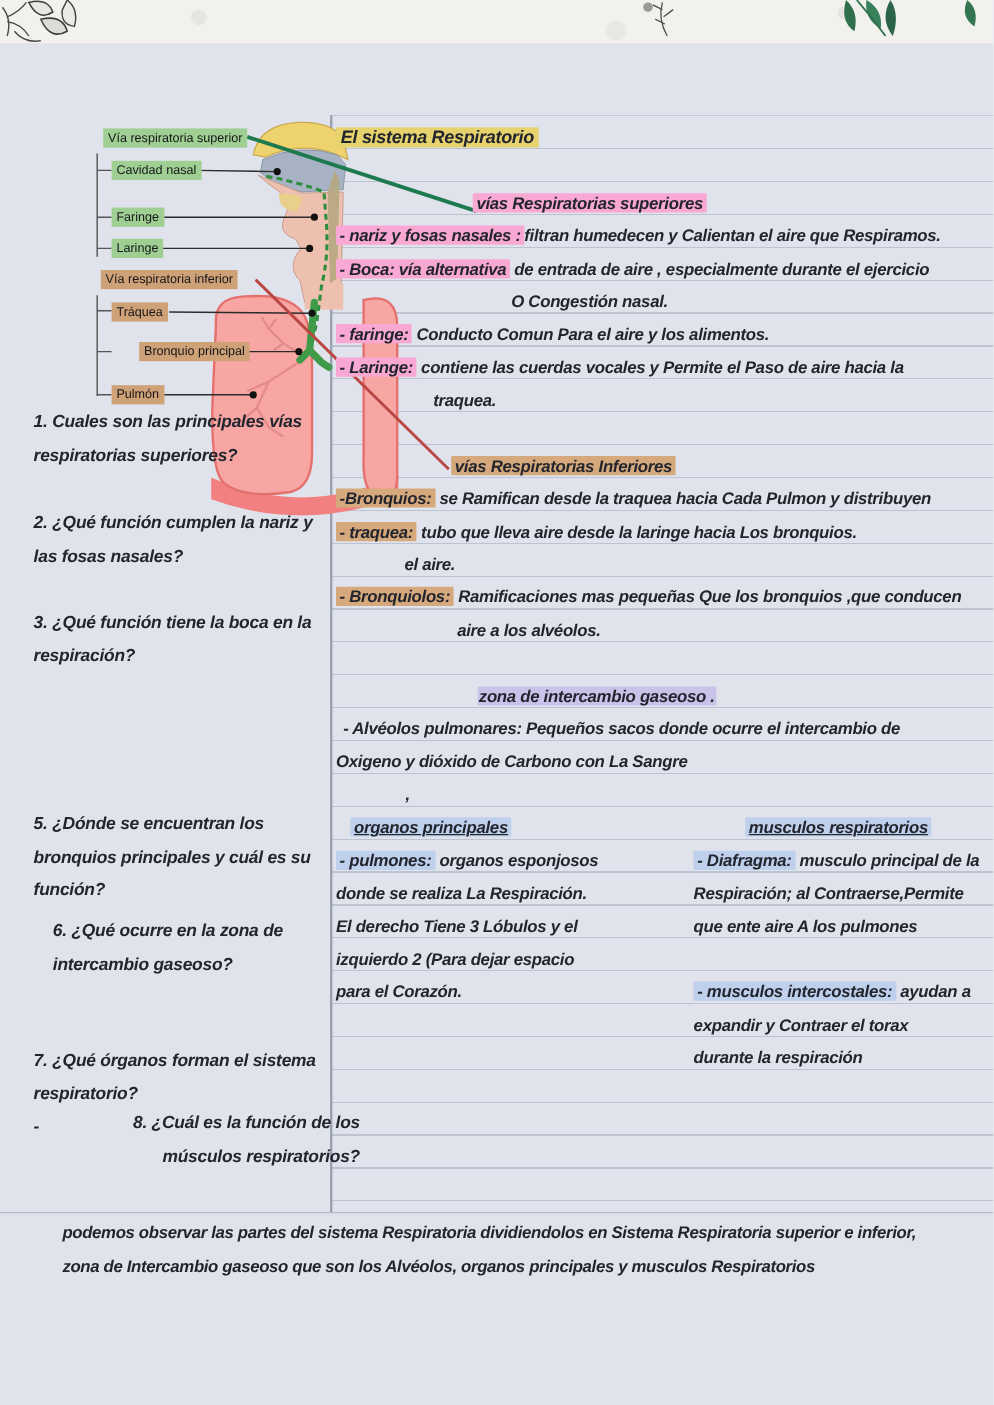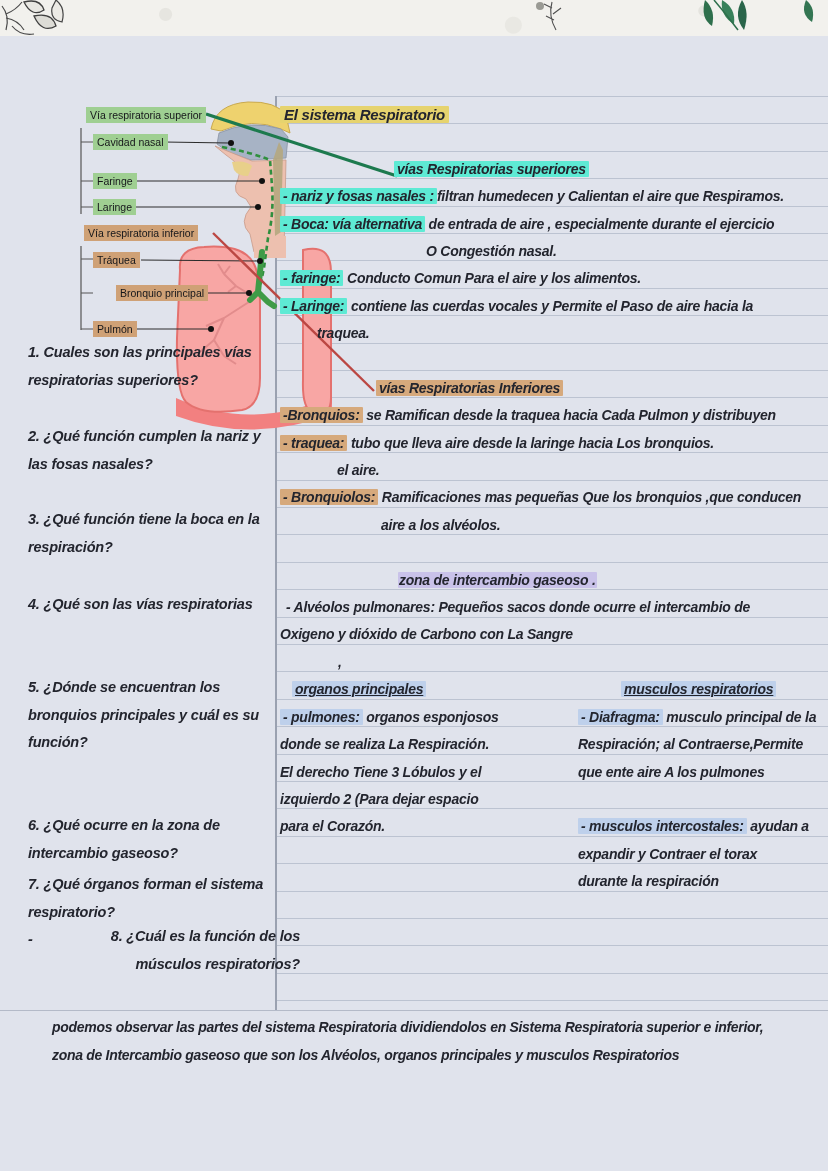--- a/index.html
+++ b/index.html
@@ -19,21 +19,21 @@
         letter-spacing:-0.25px;}
   .row{height:27.4px;line-height:27.4px;white-space:nowrap;padding-left:4px;}
   .qcol{position:absolute;left:0;width:272px;z-index:3;font-size:14.5px;letter-spacing:-0.2px;
         padding-left:28px;line-height:27.5px;}
   .twocol{position:absolute;left:276px;top:676.4px;width:552px;display:flex;z-index:3;
         font-size:14px;letter-spacing:-0.25px;}
   .subcol-l{width:283px;}
   .subcol-r{width:269px;}
   .subcol-r .row{padding-left:19px;}
   .hl-y{background:#e6d36e;padding:0 4px;border-radius:1px;}
-  .hl-g{background:#5eead4;padding:0 3px;border-radius:1px;}
+  .hl-g{background:#f9a8d4;padding:0 3px;border-radius:1px;}
   .hl-t{background:#d6a97c;padding:0 3px;border-radius:1px;}
   .hl-p{background:#c9c2e9;padding:0 1px;border-radius:1px;}
   .hl-b{background:#bed0eb;padding:0 3px;border-radius:1px;}
   .u{text-decoration:underline;}
   .dlabel{position:absolute;z-index:4;font-size:10.5px;font-style:normal;font-weight:400;
         color:#15161a;padding:1px 4px;line-height:14px;white-space:nowrap;}
   .bg-g{background:#9fcf92;}
   .bg-t{background:#cfa176;}
   .svg-overlay{position:absolute;left:0;top:0;z-index:2;pointer-events:none;}
   .summary{position:absolute;left:52px;top:1014px;width:768px;z-index:3;font-size:14px;
@@ -128,21 +128,21 @@
 
   <div class="notes hw">
     <div class="row"><span class="hl-y" style="font-size:15px;">El sistema Respiratorio</span></div>
     <div class="row"></div>
     <div class="row" style="padding-left:118px;"><span class="hl-g">vías Respiratorias  superiores</span></div>
     <div class="row"><span class="hl-g">- nariz y fosas nasales :</span><span>filtran humedecen y Calientan el aire que Respiramos.</span></div>
     <div class="row"><span class="hl-g">- Boca: vía alternativa</span><span> de entrada de aire , especialmente durante el ejercicio</span></div>
     <div class="row" style="padding-left:150px;"><span>O Congestión nasal.</span></div>
     <div class="row"><span class="hl-g">- faringe:</span><span> Conducto Comun Para el aire y los alimentos.</span></div>
     <div class="row"><span class="hl-g">- Laringe:</span><span> contiene las cuerdas vocales y Permite el Paso de aire hacia la</span></div>
-    <div class="row" style="padding-left:41px;"><span>traquea.</span></div>
+    <div class="row" style="padding-left:85px;"><span>traquea.</span></div>
     <div class="row"></div>
     <div class="row" style="padding-left:100px;"><span class="hl-t">vías Respiratorias Inferiores</span></div>
     <div class="row"><span class="hl-t">-Bronquios:</span><span> se Ramifican desde la traquea hacia Cada Pulmon y distribuyen</span></div>
     <div class="row"><span class="hl-t">- traquea:</span><span> tubo que lleva aire desde la laringe hacia Los bronquios.</span></div>
     <div class="row" style="padding-left:61px;"><span>el  aire.</span></div>
     <div class="row"><span class="hl-t">- Bronquiolos:</span><span> Ramificaciones mas pequeñas Que los bronquios ,que conducen</span></div>
     <div class="row" style="padding-left:105px;"><span>aire a los alvéolos.</span></div>
     <div class="row"></div>
     <div class="row" style="padding-left:122px;"><span class="hl-p">zona de intercambio gaseoso .</span></div>
     <div class="row" style="padding-left:10px;"><span>- Alvéolos pulmonares: Pequeños sacos donde ocurre el intercambio de</span></div>
@@ -179,28 +179,27 @@
   </div>
   <div class="qcol hw" style="top:423px;">
     <div>2. ¿Qué función cumplen la nariz y</div>
     <div>las fosas nasales?</div>
   </div>
   <div class="qcol hw" style="top:506px;">
     <div>3. ¿Qué función tiene la boca en la</div>
     <div>respiración?</div>
   </div>
   <div class="qcol hw" style="top:591px;">
-    <div>4. ¿Qué son las vías respiratorias</div>
   </div>
   <div class="qcol hw" style="top:674px;">
     <div>5. ¿Dónde se encuentran los</div>
     <div>bronquios principales y cuál es su</div>
     <div>función?</div>
   </div>
-  <div class="qcol hw" style="top:812px;">
+  <div class="qcol hw" style="top:763px;margin-left:16px;">
     <div>6. ¿Qué ocurre en la zona de</div>
     <div>intercambio gaseoso?</div>
   </div>
   <div class="qcol hw" style="top:871px;">
     <div>7. ¿Qué órganos forman el sistema</div>
     <div>respiratorio?</div>
   </div>
   <div class="qcol hw" style="top:926px;">
     <div>-</div>
   </div>

